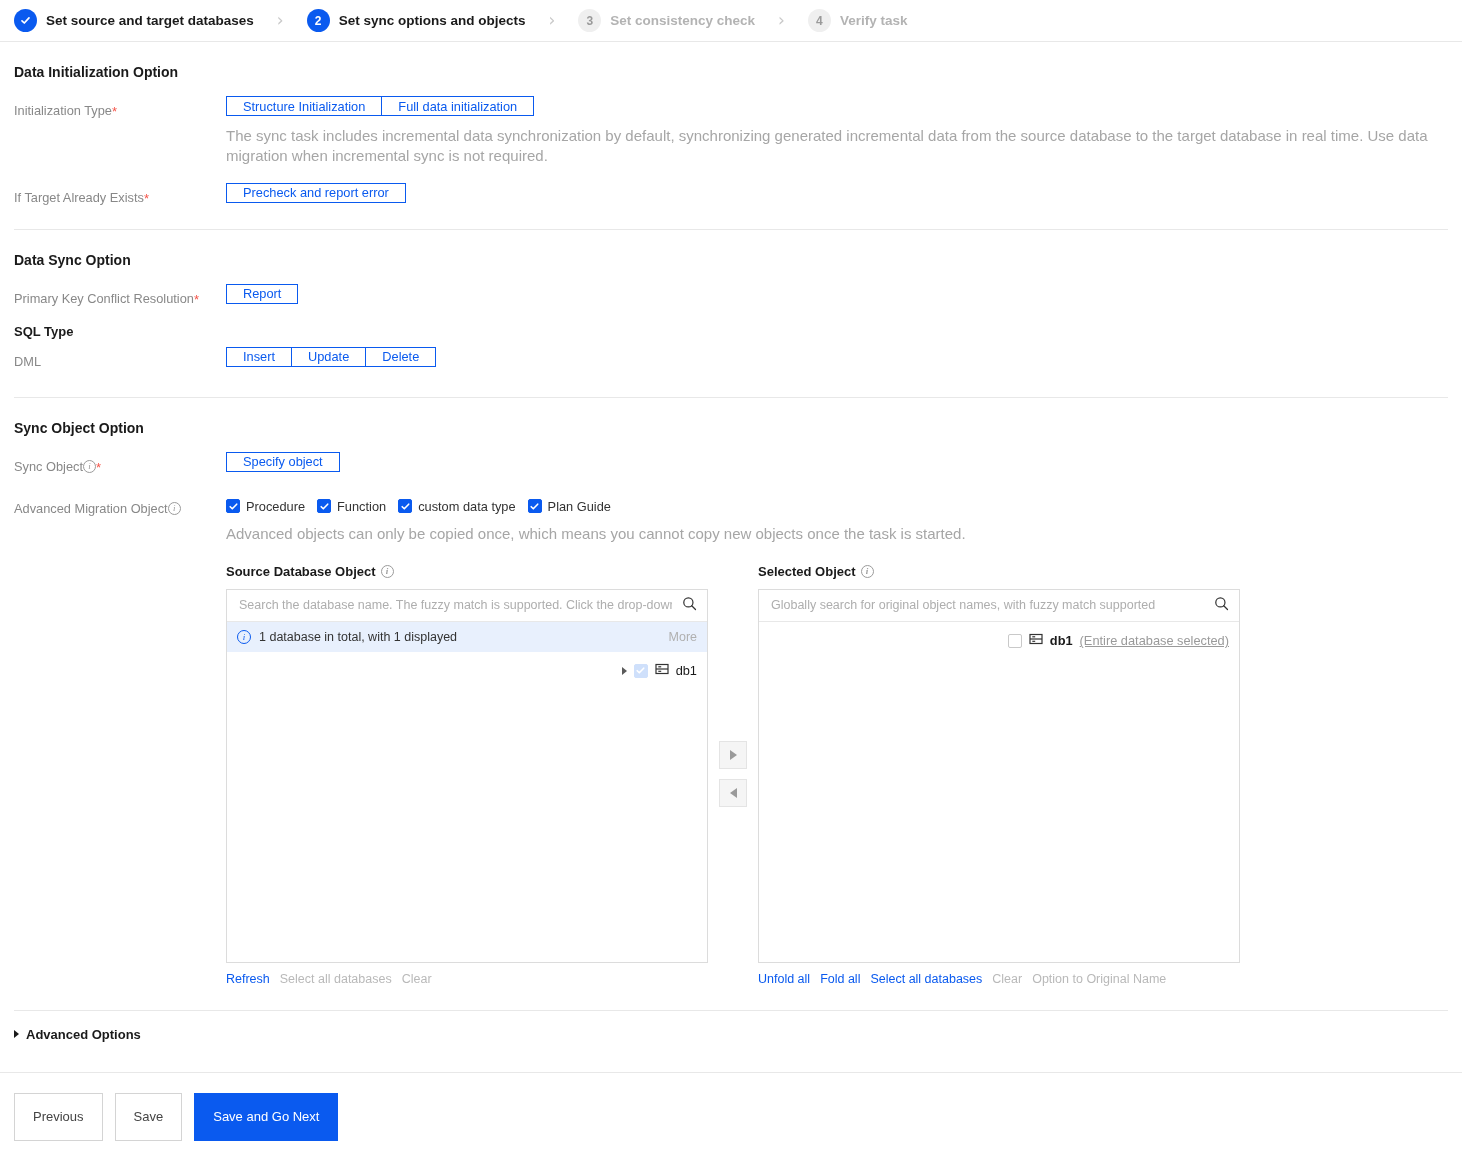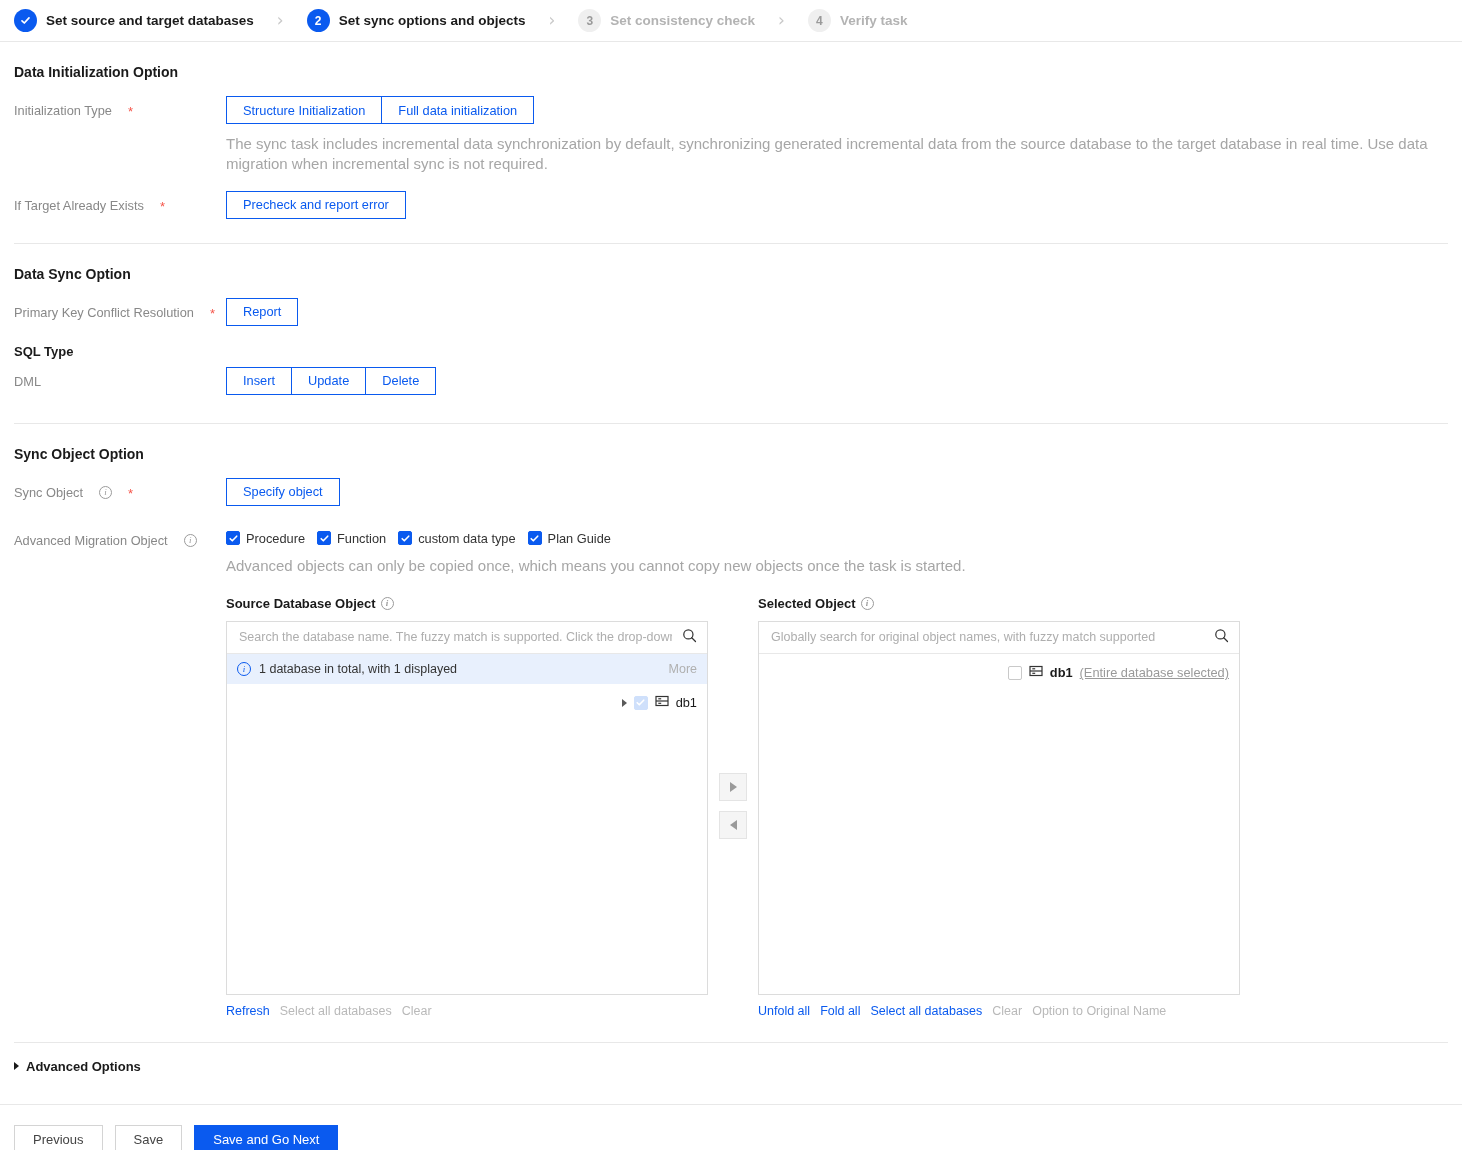--- a/index.html
+++ b/index.html
@@ -40,38 +40,38 @@
   .content { padding: 0 14px; }
   .section-title {
     font-size: 14px; font-weight: bold; color: #1a1a1a;
     margin: 22px 0 0 0;
   }
   .row { display: flex; align-items: flex-start; margin-top: 16px; }
   .row-label {
     width: 212px; flex: 0 0 212px;
     font-size: 12.8px; color: #888888;
     padding-top: 7px;
-    display: flex; align-items: center; gap: 16px;
+    display: flex; align-items: center; gap: 0;
   }
   .req { color: #f5554a; font-size: 13px; line-height: 1; position: relative; top: 1px; }
   .row-field { flex: 1 1 auto; }
 
   .info-icon {
     display: inline-flex; align-items: center; justify-content: center;
     width: 13px; height: 13px; border: 1px solid #9b9b9b; border-radius: 50%;
     font-size: 9px; color: #9b9b9b; font-family: "Liberation Serif", serif;
     font-style: italic; line-height: 1; flex: 0 0 auto;
   }
 
   
   .seg { display: inline-flex; }
   .seg .btn {
     border: 1px solid #0a5aef; background: #fff; color: #0a5aef;
     font-size: 12.8px; font-family: "Liberation Sans", sans-serif;
-    height: 28px; padding: 0 16px; cursor: pointer;
+    height: 20px; padding: 0 16px; cursor: pointer;
     display: inline-flex; align-items: center; justify-content: center;
     margin-left: -1px; white-space: nowrap;
   }
   .seg .btn:first-child { margin-left: 0; }
 
   .note {
     font-size: 15px; color: #a6a6a6; margin-top: 10px; line-height: 1.35;
   }
 
   
@@ -150,21 +150,21 @@
   .adv {
     display: flex; align-items: center; gap: 7px;
     font-size: 13px; font-weight: bold; color: #1a1a1a; cursor: pointer;
   }
   .adv .caret2 {
     width:0;height:0;border-left:5px solid #1a1a1a;
     border-top:4px solid transparent;border-bottom:4px solid transparent;
   }
   .footer { display: flex; gap: 12px; padding: 0 14px; }
   .fbtn {
-    height: 29px; padding: 0 18px; font-size: 13px; cursor: pointer;
+    height: 48px; padding: 0 18px; font-size: 13px; cursor: pointer;
     display: inline-flex; align-items: center; justify-content: center;
     font-family: "Liberation Sans", sans-serif;
   }
   .fbtn.ghost { background: #fff; border: 1px solid #d4d4d4; color: #444; }
   .fbtn.primary { background: #0a5aef; border: 1px solid #0a5aef; color: #fff; }
 </style>
 </head>
 <body>
 
 <div class="stepper">

